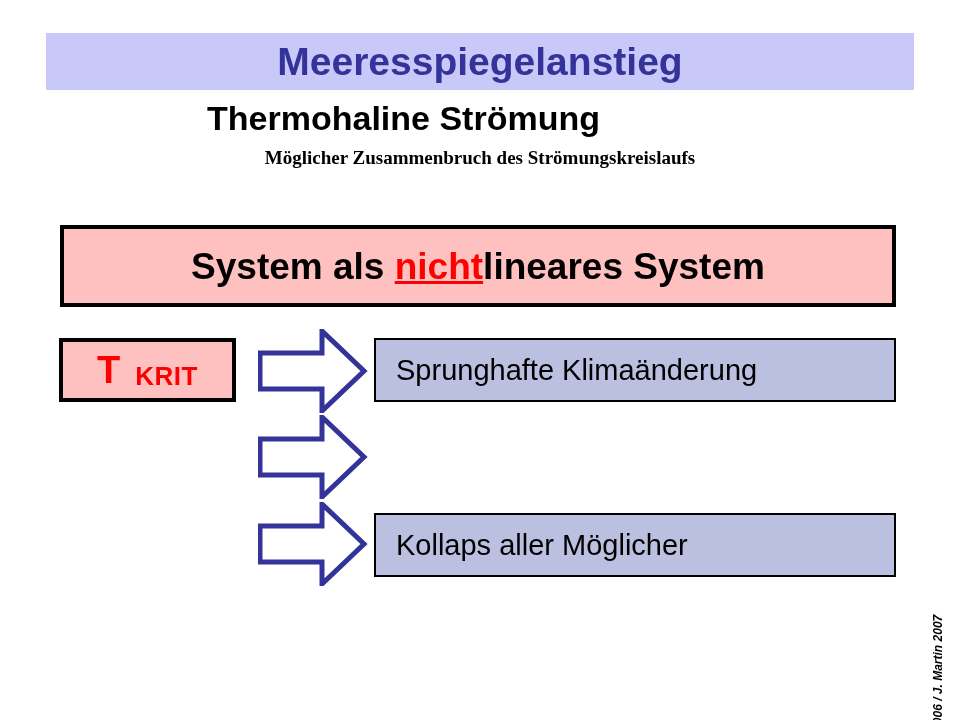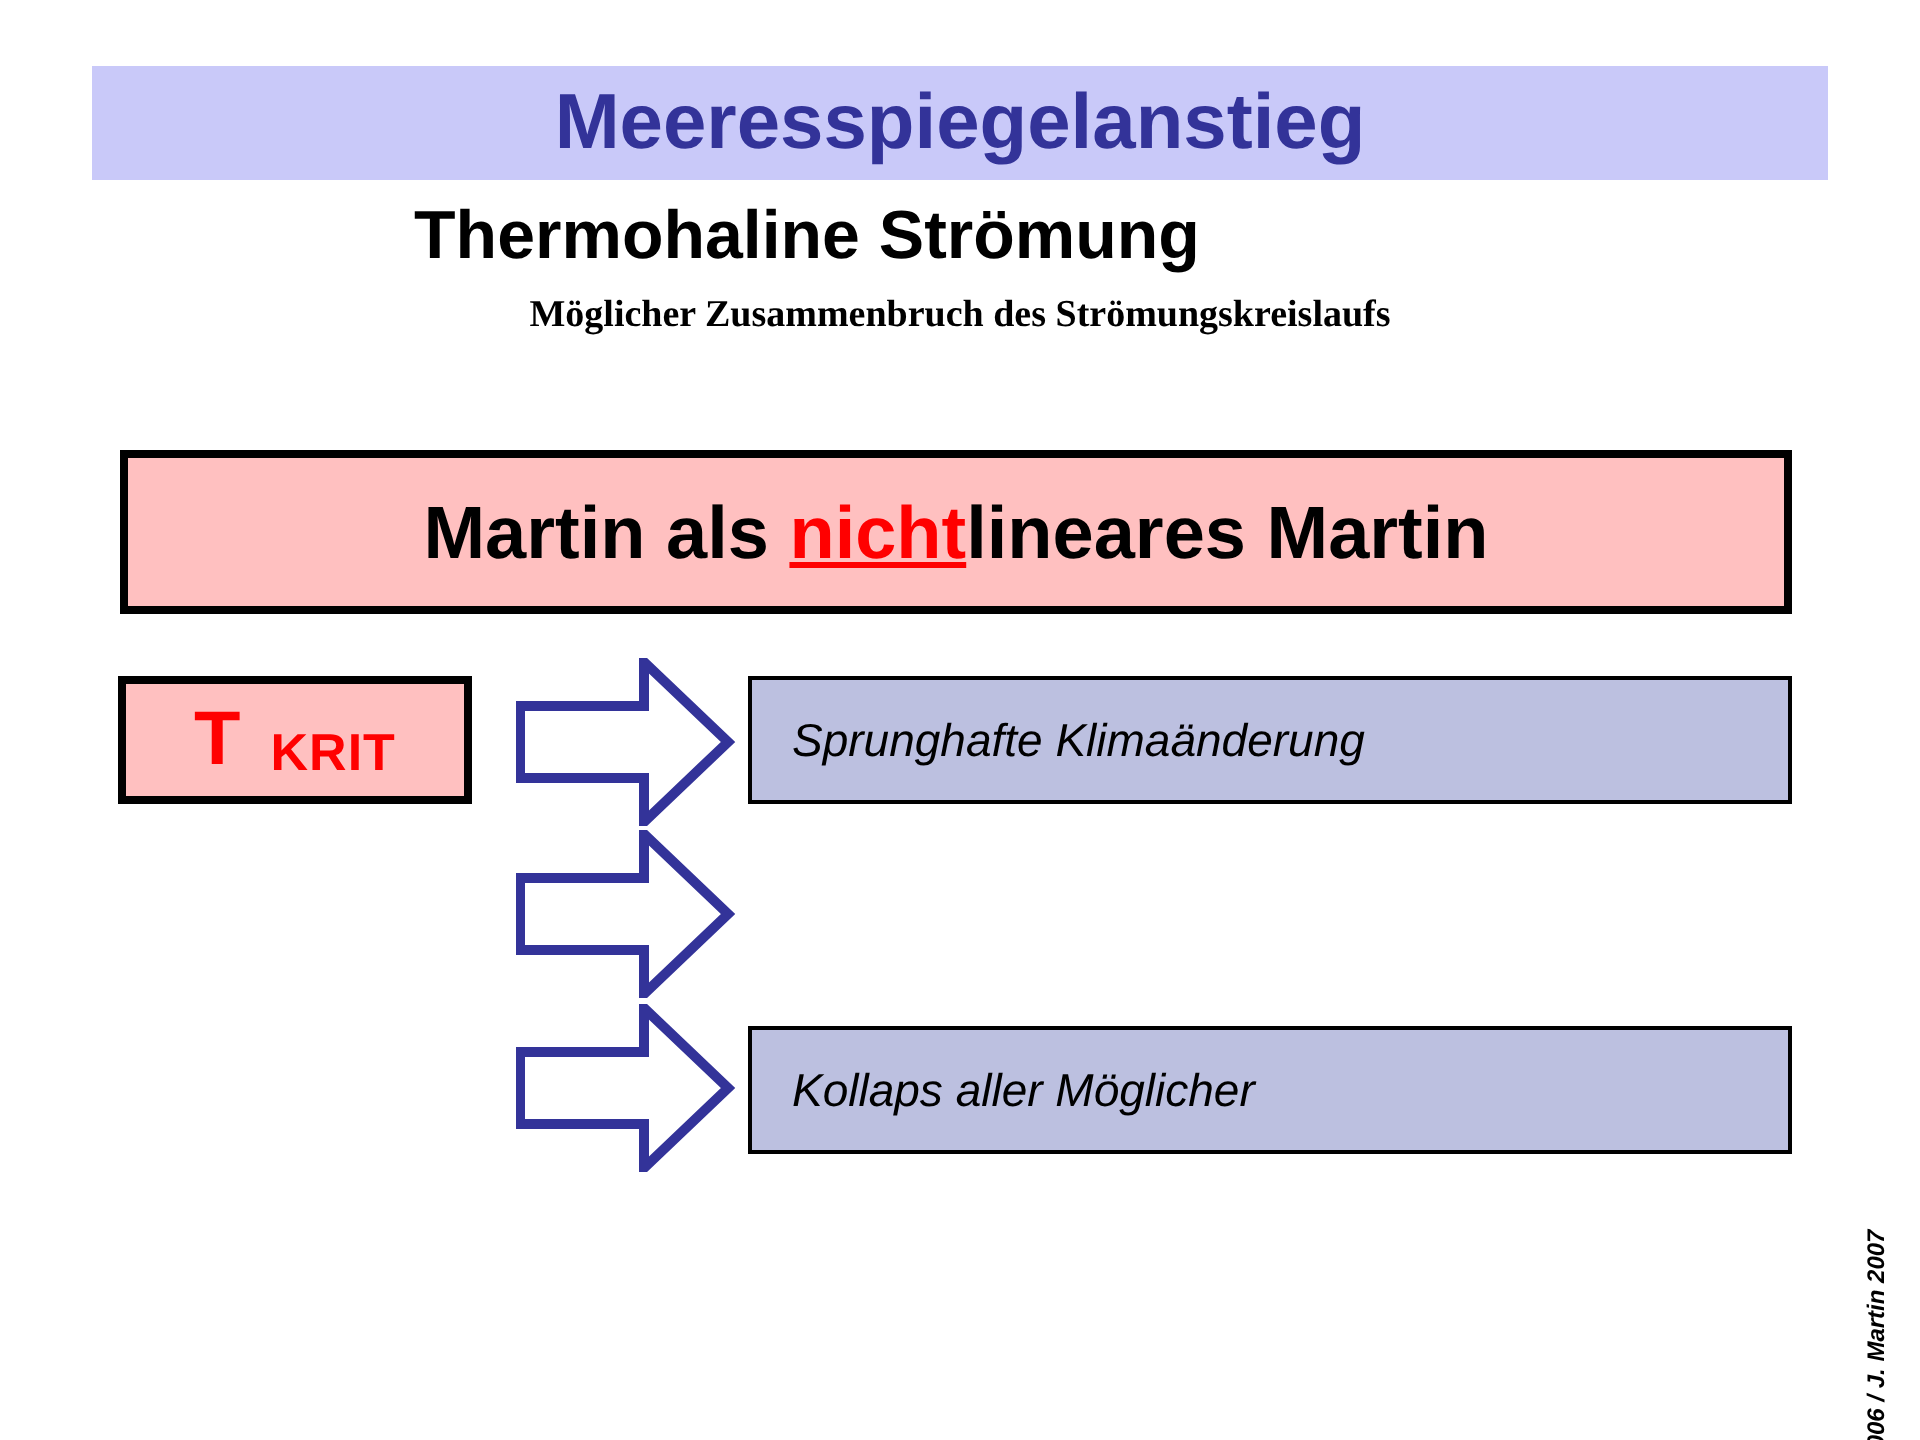--- a/index.html
+++ b/index.html
@@ -144,22 +144,21 @@
     left: 374px;
     width: 522px;
     height: 64px;
     box-sizing: border-box;
     background: #bcc0e0;
     border: 2px solid #000000;
     display: flex;
     align-items: center;
   }
   .outcome-box .outcome-text {
-    font-size: 23px;
-    font-style: italic;
+    font-size: 29px;
     font-weight: normal;
     color: #000000;
     padding-left: 20px;
     white-space: nowrap;
     line-height: 1;
   }
   .outcome-1 { top: 338px; }
   .outcome-2 { top: 426px; }
   .outcome-3 { top: 513px; }
 
@@ -191,21 +190,21 @@
 <div class="slide">
 
   <div class="title-banner">
     <span class="title-text">Meeresspiegelanstieg</span>
   </div>
 
   <div class="subtitle-1">Thermohaline Strömung</div>
   <div class="subtitle-2">Möglicher Zusammenbruch des Strömungskreislaufs</div>
 
   <div class="headline-box">
-    <span class="headline-text"><span>Martin als </span><span class="hl-red">nicht</span><span>lineares Martin</span></span>
+    <span class="headline-text"><span>System als </span><span class="hl-red">nicht</span><span>lineares System</span></span>
   </div>
 
   <div class="tkrit-box">
     <span class="tkrit-main">T</span>
       <span class="tkrit-sub">KRIT</span>
   </div>
 
   <div class="arrow arrow-1">
     <svg viewBox="0 0 110 84" xmlns="http://www.w3.org/2000/svg" aria-hidden="true">
       <polygon points="2,24 64,24 64,2 106,42 64,82 64,60 2,60" fill="#ffffff" stroke="#333399" stroke-width="5" stroke-linejoin="miter"></polygon>

